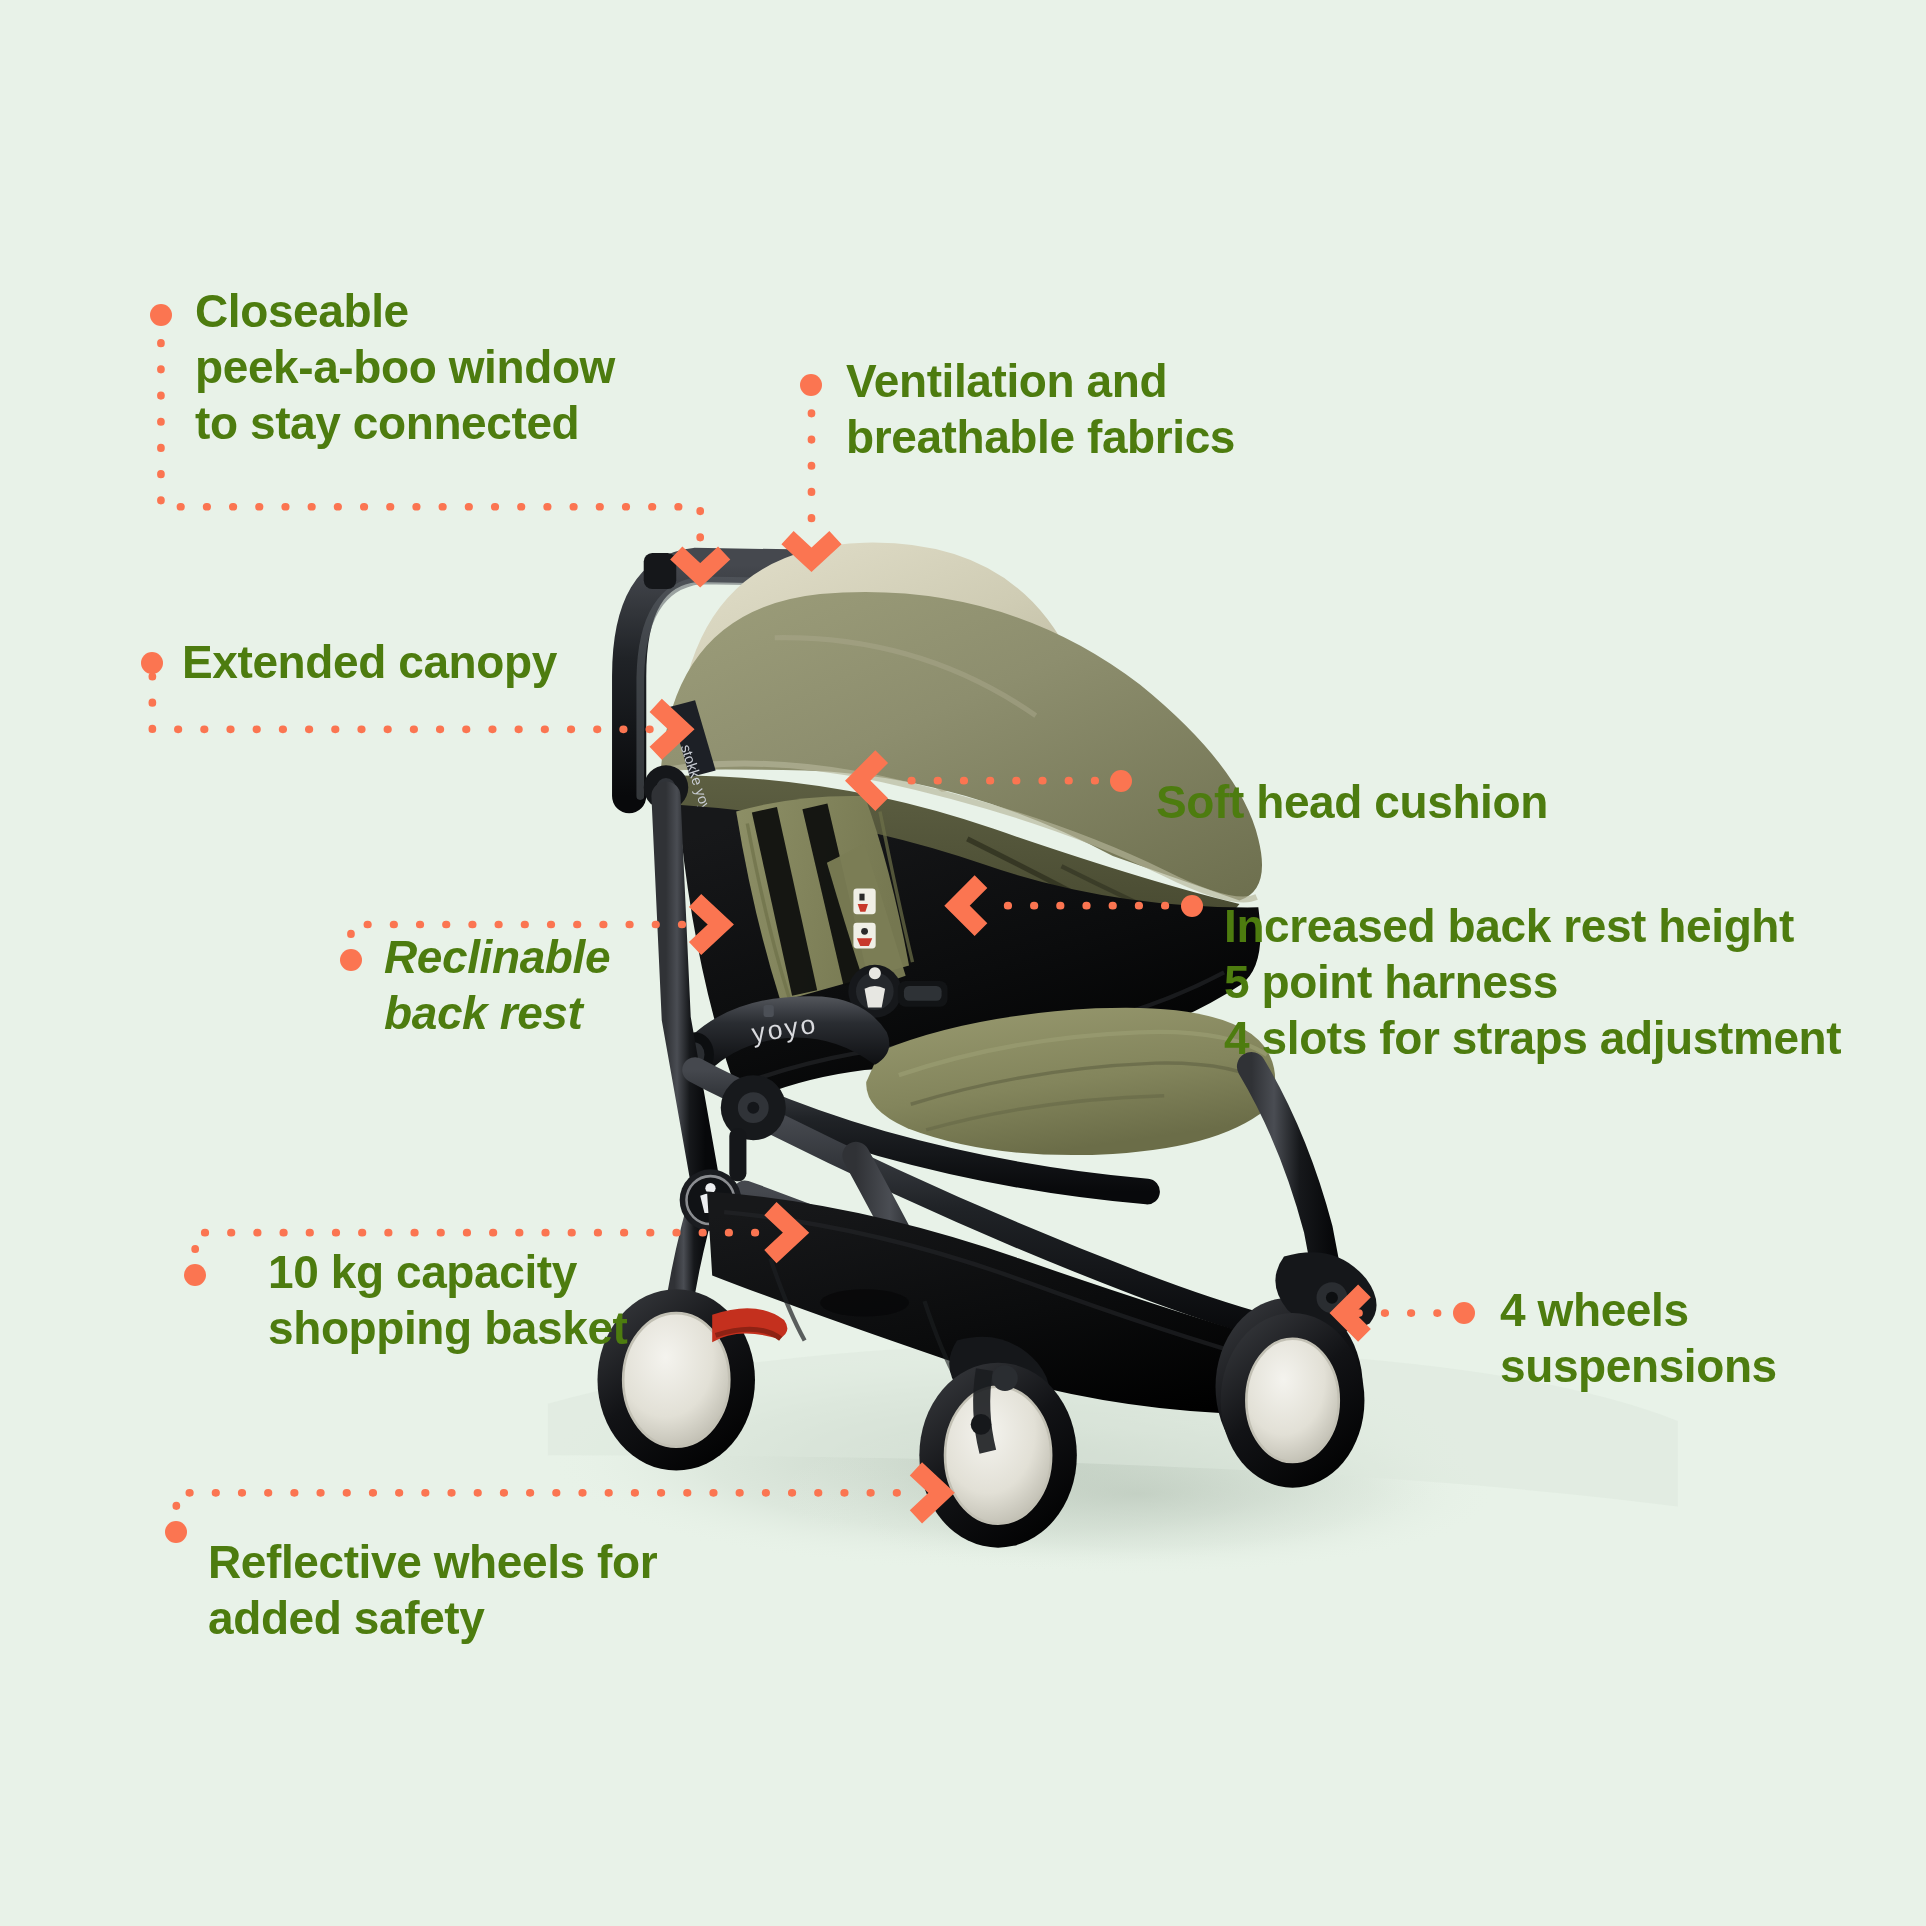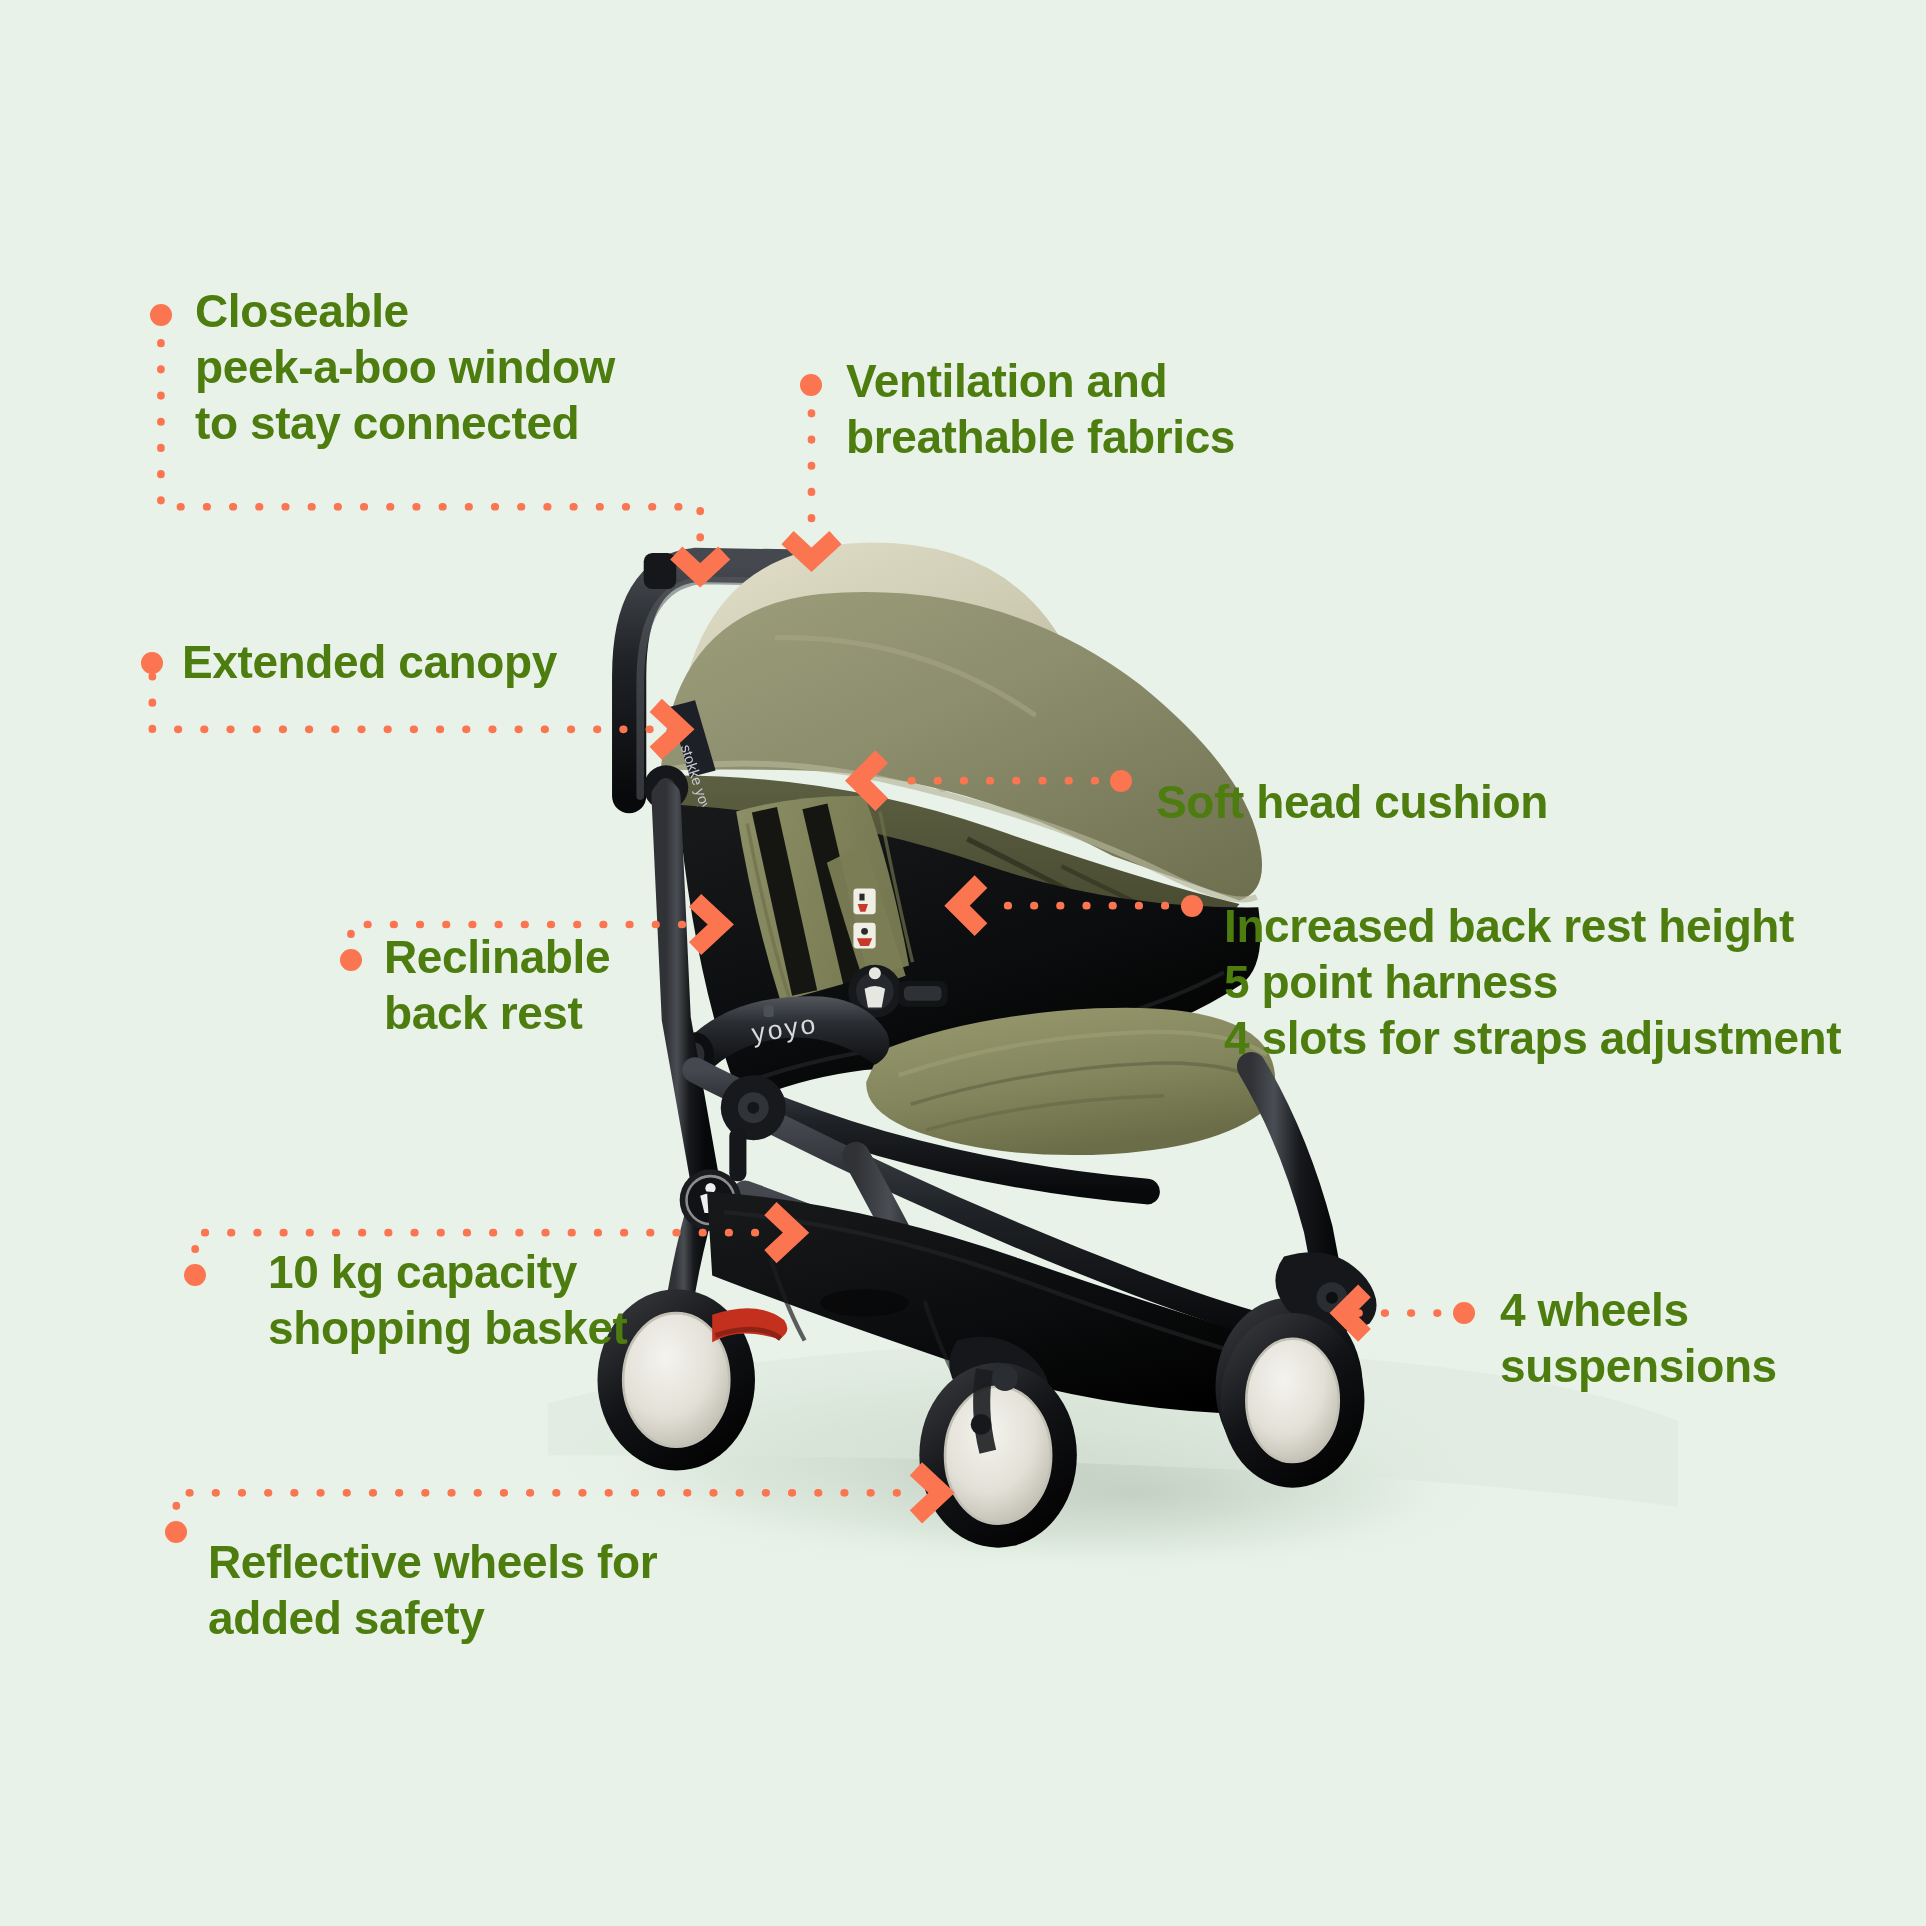--- a/index.html
+++ b/index.html
@@ -351,21 +351,21 @@
 
   <div class="callout">
     <div class="dot-origin" style="left:1181px;top:895px;"></div>
     <div class="txt" style="left:1224px;top:875px;margin-top:23px;">Increased back rest height
 5 point harness
 4 slots for straps adjustment</div>
   </div>
 
   <div class="callout">
     <div class="dot-origin" style="left:340px;top:949px;"></div>
-    <div class="txt" style="left:384px;top:929px;">Reclinable
+    <div class="txt" style="left:384px;top:929px;font-style:italic;">Reclinable
 back rest</div>
   </div>
 
   <div class="callout">
     <div class="dot-origin" style="left:184px;top:1264px;"></div>
     <div class="txt" style="left:227px;top:1244px;margin-left:41px;">10 kg capacity
 shopping basket</div>
   </div>
 
   <div class="callout">

